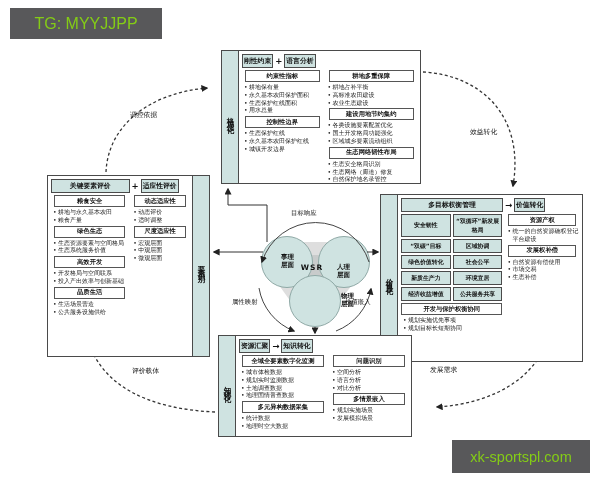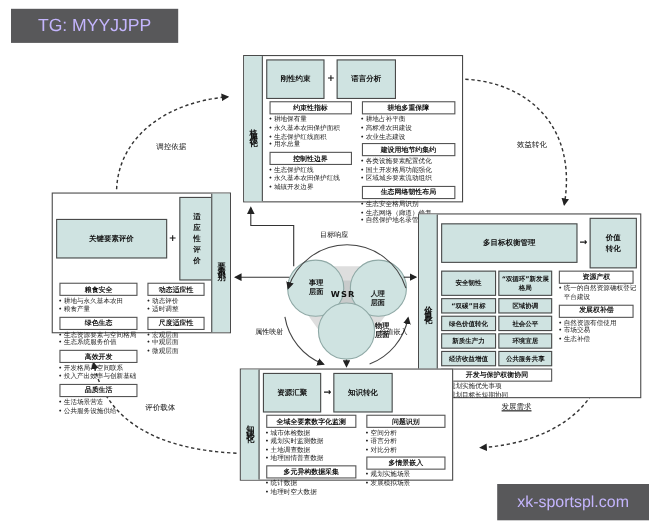--- a/index.html
+++ b/index.html
@@ -7,40 +7,40 @@
          font-family:"DejaVu Sans","Liberation Sans",sans-serif;color:#111;}
   .svg-layer{position:absolute;left:0;top:0;z-index:1;}
   
   .panel{position:absolute;display:flex;border:1px solid #4a4a4a;background:#fff;z-index:2;box-sizing:border-box;}
   .strip{flex:0 0 16px;background:#cfe3e1;display:flex;align-items:center;justify-content:center;
          writing-mode:vertical-rl;text-orientation:upright;font-size:7.5px;font-weight:bold;letter-spacing:3px;}
   .strip.left-side{border-right:1px solid #4a4a4a;}
   .strip.right-side{border-left:1px solid #4a4a4a;}
   .pcontent{flex:1;padding:3px;display:flex;flex-direction:column;min-width:0;box-sizing:border-box;}
   .hdr-row{display:flex;align-items:center;gap:2px;margin-bottom:2px;}
-  .chip{background:#cfe3e1;border:1px solid #4a4a4a;text-align:center;font-weight:bold;font-size:6.8px;padding:12px;}
+  .chip{background:#cfe3e1;border:1px solid #4a4a4a;text-align:center;font-weight:bold;font-size:6.8px;padding:1px;}
   .joiner{font-size:8.5px;font-weight:bold;flex:0 0 auto;line-height:1;}
   .cols{display:flex;gap:3px;flex:1;min-height:0;}
   .col{display:flex;flex-direction:column;min-width:0;}
   .group{margin-bottom:2px;}
   .gtitle{background:#fff;border:1px solid #555;font-size:6.3px;font-weight:bold;text-align:center;
           padding:0.5px 0;margin:0 3px 1px 3px;}
   ul.bullets{list-style:none;margin:0 0 0 2px;padding:0;font-size:6px;line-height:1.3;color:#222;}
   ul.bullets li{position:relative;padding-left:5px;}
   ul.bullets li::before{content:"•";position:absolute;left:0;top:0;}
   ul.chips{list-style:none;display:grid;grid-template-columns:1fr 1fr;gap:2px;margin:0 0 2px 0;padding:0;}
   ul.chips li{background:#cfe3e1;border:1px solid #4a4a4a;font-size:5.9px;font-weight:bold;text-align:center;
               padding:1.5px 1px;display:flex;align-items:center;justify-content:center;}
   
   .lbl{position:absolute;font-size:6.8px;z-index:3;white-space:nowrap;color:#111;}
   .circle-label{position:absolute;z-index:3;font-size:6.5px;font-weight:bold;text-align:center;
                 line-height:1.25;width:15px;word-break:break-all;}
   .wsr{position:absolute;z-index:3;font-weight:bold;font-size:7.5px;text-align:center;width:28px;letter-spacing:1px;}
   
-  .wm{position:absolute;background:#58585a;color:#c4b5fd;display:flex;align-items:center;justify-content:center;
+  .wm{position:absolute;background:#58585a;color:#84cc16;display:flex;align-items:center;justify-content:center;
       z-index:5;font-family:"Liberation Sans",sans-serif;}
   .wm-tl{left:10px;top:8px;width:152px;height:31px;font-size:16px;}
   .wm-br{left:452px;top:440px;width:138px;height:33px;font-size:14.5px;}
 </style>
 </head>
 <body>
 
 <div class="stage">
 
   <svg class="svg-layer" width="600" height="480" viewBox="0 0 600 480">
@@ -123,21 +123,21 @@
                 <li>生态安全格局识别</li>
                 <li>生态网络（廊道）修复</li>
                 <li>自然保护地名录管控</li>
               </ul>
           </div>
         </div>
       </div>
     </div>
   </div>
 
-  <div class="panel" style="left:47px;top:175px;width:163px;height:128px;">
+  <div class="panel" style="left:47px;top:175px;width:163px;height:182px;">
     <div class="pcontent">
       <div class="hdr-row">
         <div class="chip" style="flex:0 0 54%;">关键要素评价</div>
         <div class="joiner">+</div>
         <div class="chip">适应性评价</div>
       </div>
       <div class="cols">
         <div class="col" style="flex:0 0 56%;">
           <div class="group">
             <div class="gtitle">粮食安全</div>
@@ -288,21 +288,21 @@
 
   <div class="circle-label" style="left:280px;top:253px;">事理层面</div>
   <div class="circle-label" style="left:336px;top:263px;">人理层面</div>
   <div class="circle-label" style="left:307px;top:292px;margin-left:33px;">物理层面</div>
   <div class="wsr" style="left:298px;top:263px;">WSR</div>
 
   <div class="lbl" style="left:291px;top:209px;font-size:6.4px;">目标响应</div>
   <div class="lbl" style="left:232px;top:298px;font-size:6.4px;">属性映射</div>
   <div class="lbl" style="left:345px;top:298px;font-size:6.4px;">价值嵌入</div>
 
-  <div class="lbl" style="left:130px;top:128px;margin-left:12px;">调控依据</div>
+  <div class="lbl" style="left:130px;top:110px;">调控依据</div>
   <div class="lbl" style="left:470px;top:127px;">效益转化</div>
-  <div class="lbl" style="left:456px;top:365px;text-decoration:underline;">发展需求</div>
+  <div class="lbl" style="left:430px;top:365px;">发展需求</div>
   <div class="lbl" style="left:132px;top:366px;text-align:right;">评价载体</div>
 
   <div class="wm wm-tl">TG: MYYJJPP</div>
   <div class="wm wm-br">xk-sportspl.com</div>
 
 </div>
 
 </body></html>

